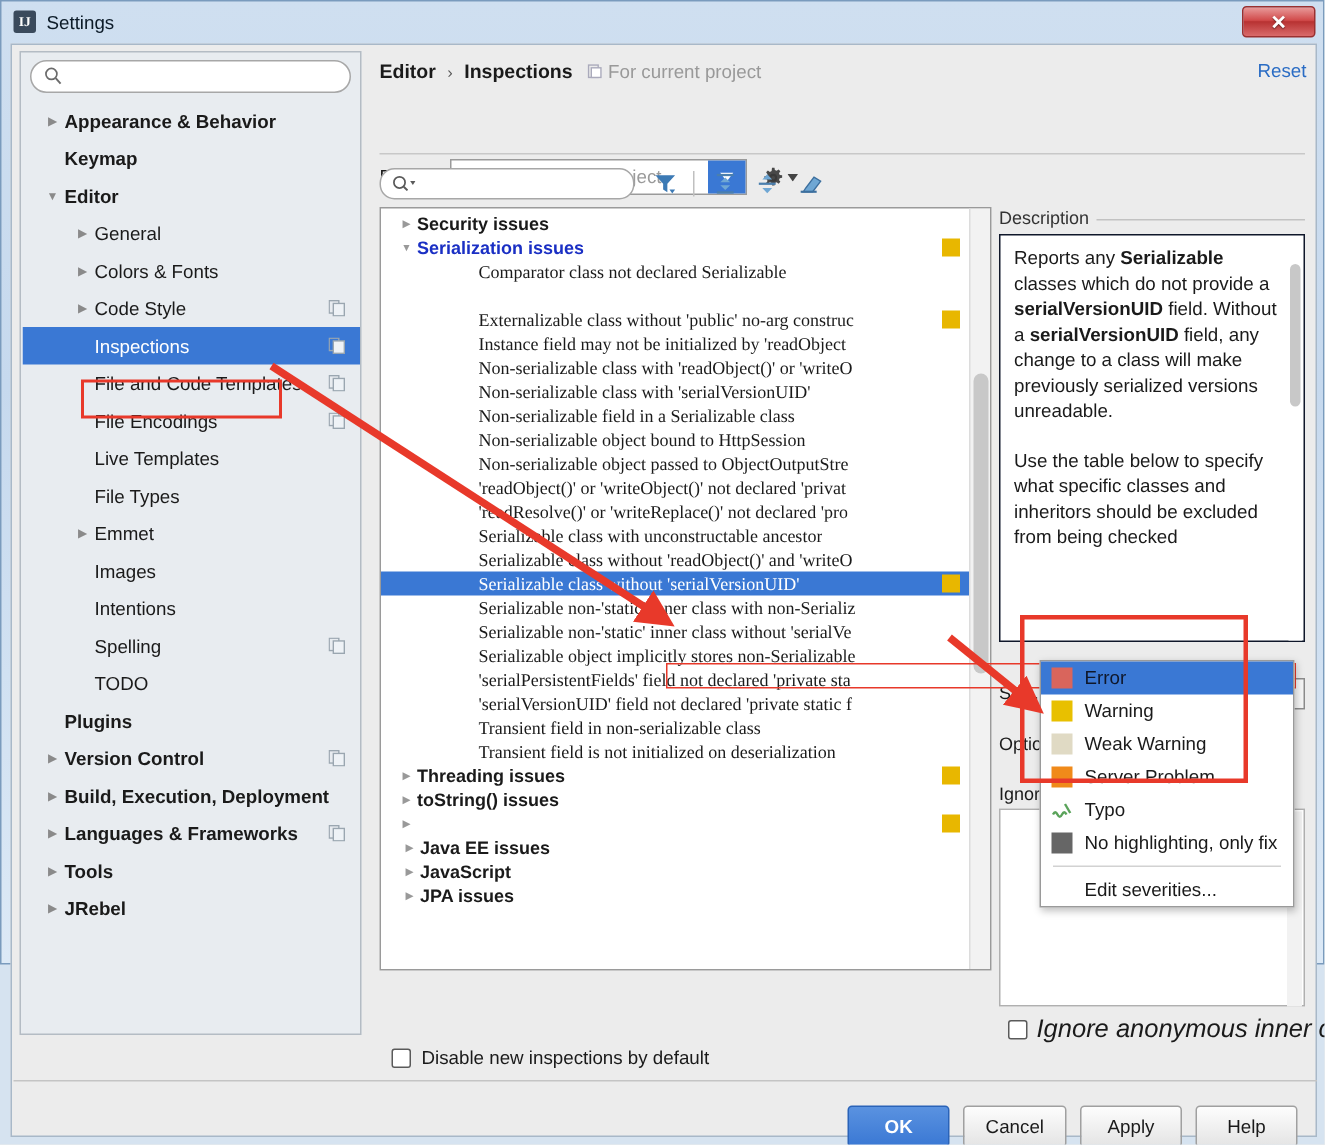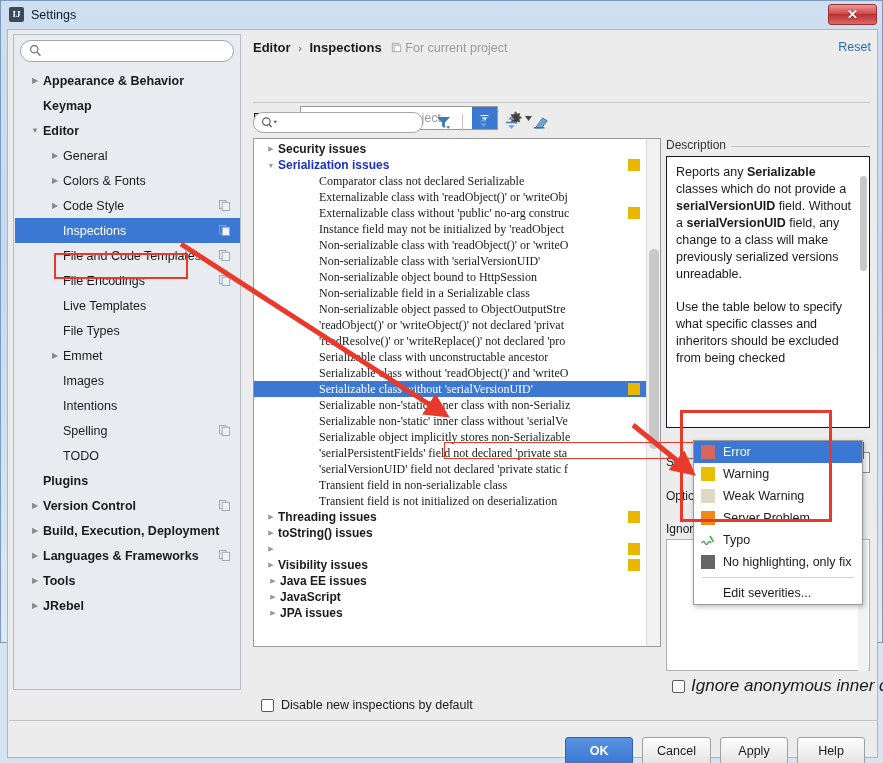--- a/index.html
+++ b/index.html
@@ -236,21 +236,21 @@
   
   #sev-menu {
     position:absolute; left:692px; top:439px; width:170px;
     background:#fff; border:1px solid #9a9a9a; z-index:30;
     box-shadow:1px 2px 5px rgba(0,0,0,.25);
   }
   .mi { height:22px; display:flex; align-items:center; padding-left:7px; cursor:pointer; font-size:12.5px; }
   .mi .mi-sw { width:14px; height:14px; flex:none; }
   .mi .mi-lbl { margin-left:8px; }
   .mi.act { background:#3a78d4; }
-  .mi.act .mi-lbl { color:#fef9c3; }
+  .mi.act .mi-lbl { color:#0f172a; }
   .mi-sep { height:1px; background:#d2d2d2; margin:4px 8px; }
   .mi.noic { padding-left:29px; }
   #typo-ic { width:14px; height:14px; flex:none; }
 
   
   #sev-redbox {
     position:absolute; left:679px; top:409px; width:152px; height:112px;
     border:3px solid #e8392a; pointer-events:none; z-index:40;
   }
 
@@ -507,46 +507,45 @@
               <span class="tw">▼</span>
               <span class="txt">Serialization issues</span>
               <span class="sw" style="background:#e8b700"></span>
               <span class="cb part"></span>
             </div>
             <div class="r leaf">
               <span class="txt">Comparator class not declared Serializable</span>
               <span class="cb "></span>
             </div>
             <div class="r leaf">
-              <span class="txt">Externalizable class with 'readObject()' or 'writeObj</span>
               <span class="cb "></span>
             </div>
             <div class="r leaf">
               <span class="txt">Externalizable class without 'public' no-arg construc</span>
               <span class="sw" style="background:#e8b700"></span>
               <span class="cb on"></span>
             </div>
             <div class="r leaf">
               <span class="txt">Instance field may not be initialized by 'readObject</span>
               <span class="cb "></span>
             </div>
             <div class="r leaf">
               <span class="txt">Non-serializable class with 'readObject()' or 'writeO</span>
               <span class="cb "></span>
             </div>
             <div class="r leaf">
               <span class="txt">Non-serializable class with 'serialVersionUID'</span>
               <span class="cb "></span>
             </div>
             <div class="r leaf">
+              <span class="txt">Non-serializable field in a Serializable class</span>
+              <span class="cb "></span>
+            </div>
+            <div class="r leaf">
               <span class="txt">Non-serializable object bound to HttpSession</span>
-              <span class="cb "></span>
-            </div>
-            <div class="r leaf">
-              <span class="txt">Non-serializable field in a Serializable class</span>
               <span class="cb "></span>
             </div>
             <div class="r leaf">
               <span class="txt">Non-serializable object passed to ObjectOutputStre</span>
               <span class="cb "></span>
             </div>
             <div class="r leaf">
               <span class="txt">'readObject()' or 'writeObject()' not declared 'privat</span>
               <span class="cb "></span>
             </div>
@@ -603,26 +602,20 @@
             </div>
             <div class="r grp1">
               <span class="tw">▶</span>
               <span class="txt">toString() issues</span>
               <span class="cb "></span>
             </div>
             <div class="r grp1">
               <span class="tw">▶</span>
               <span class="sw" style="background:#e8b700"></span>
               <span class="cb on"></span>
-            </div>
-            <div class="r grp1">
-              <span class="tw">▶</span>
-              <span class="txt">Visibility issues</span>
-              <span class="sw" style="background:#e8b700"></span>
-              <span class="cb part"></span>
             </div>
             <div class="r grp0">
               <span class="tw">▶</span>
               <span class="txt">Java EE issues</span>
               <span class="cb on"></span>
             </div>
             <div class="r grp0">
               <span class="tw">▶</span>
               <span class="txt">JavaScript</span>
               <span class="cb part"></span>

